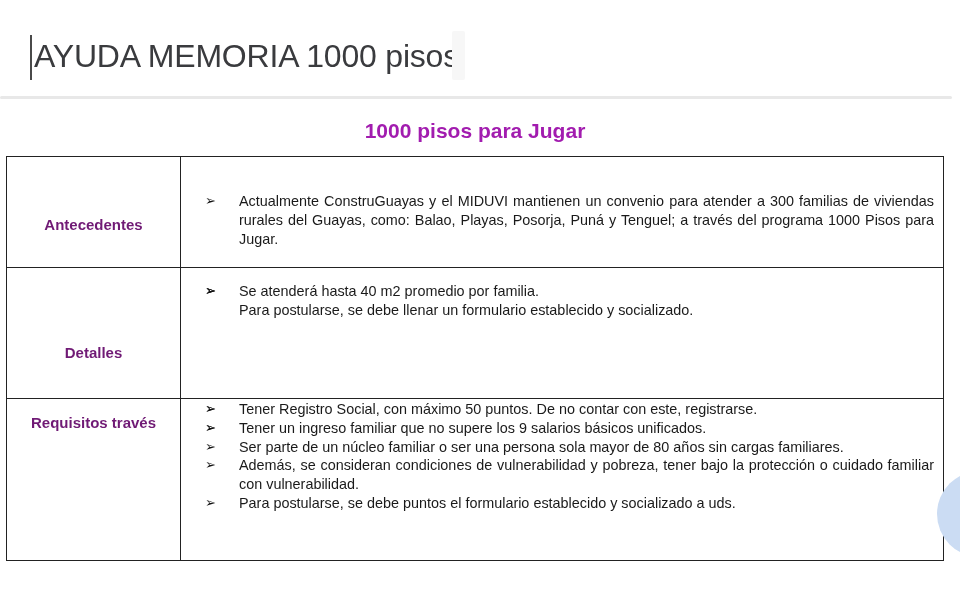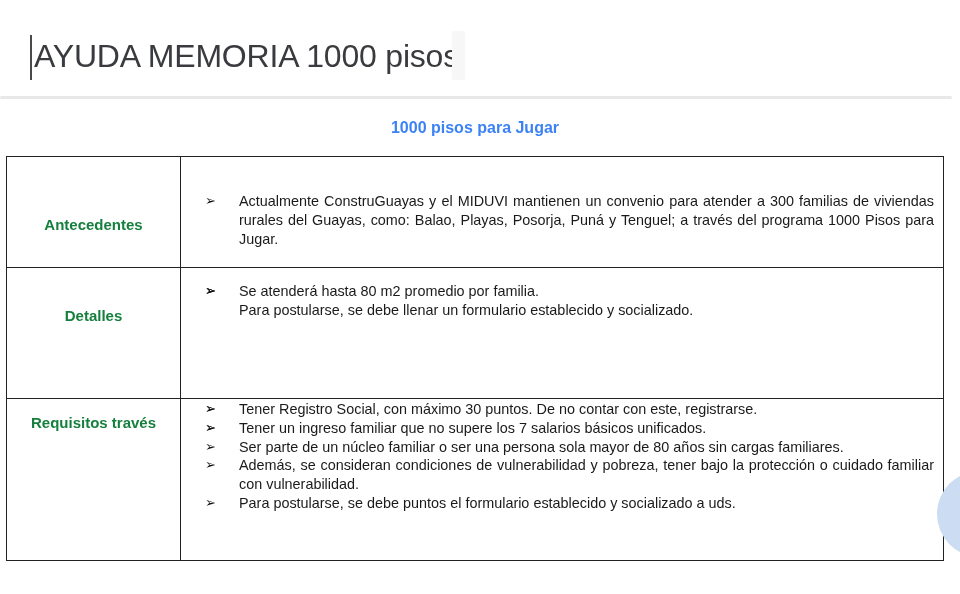--- a/index.html
+++ b/index.html
@@ -32,51 +32,51 @@
   .top-divider {
     position: absolute; left: 0; top: 96px;
     width: 952px; height: 3px;
     background: #e8e8e8; border-radius: 2px;
   }
 
   
   .table-title {
     position: absolute; left: 6px; top: 119px; width: 938px;
     text-align: center;
-    font-size: 16px; font-weight: bold; color: #3b82f6;
+    font-size: 21px; font-weight: bold; color: #a21caf;
   }
 
   
   .memoria-table {
     position: absolute; left: 6px; top: 156px;
     width: 938px; height: 405px;
     box-sizing: border-box;
     border: 1.6px solid #222222;
     display: grid;
     grid-template-columns: 174px 1fr;
     grid-template-rows: 111px 131px 1fr;
     background: #ffffff;
   }
   .cell { box-sizing: border-box; min-width: 0; }
   .cell-label {
     border-right: 1.6px solid #222222;
     border-bottom: 1.6px solid #222222;
     display: flex; justify-content: center;
-    font-weight: bold; font-size: 15px; color: #15803d;
+    font-weight: bold; font-size: 15px; color: #701a75;
     text-align: center;
   }
   .cell-content {
     border-bottom: 1.6px solid #222222;
     font-size: 14.4px; color: #1a1a1a;
     line-height: 18.8px;
   }
   .no-bb { border-bottom: none; }
 
   .label-0 { align-items: center; padding-top: 25px; }
-  .label-1 { align-items: flex-start; padding-top: 39px; }
+  .label-1 { align-items: center; padding-top: 39px; }
   .label-2 { align-items: flex-start; padding-top: 15px; }
 
   .content-0 { padding-top: 35px; }
   .content-1 { padding-top: 14px; }
   .content-2 { padding-top: 1px; }
 
   .bullet {
     position: relative;
     padding-left: 58px; padding-right: 9px;
     text-align: justify;
@@ -113,30 +113,30 @@
     </div>
     <div class="cell cell-content content-0">
       <div class="bullet"><span class="marker">➢</span><span>Actualmente ConstruGuayas y el MIDUVI mantienen un convenio para atender a 300 familias de viviendas rurales del Guayas, como: Balao, Playas, Posorja, Puná y Tenguel; a través del programa 1000 Pisos para Jugar.</span></div>
     </div>
     <div class="cell cell-label label-1">
       <span>Detalles</span>
     </div>
     <div class="cell cell-content content-1">
       <div class="bullet"><span class="marker">➢</span></div>
       <div class="bullet"><span class="marker">➢</span></div>
-      <div class="bullet"><span class="marker">➢</span><span>Se atenderá hasta 80 m2 promedio por familia.</span></div>
+      <div class="bullet"><span class="marker">➢</span><span>Se atenderá hasta 40 m2 promedio por familia.</span></div>
       <div class="bullet"><span>Para postularse, se debe llenar un formulario establecido y socializado.</span></div>
     </div>
     <div class="cell cell-label label-2 no-bb">
       <span>Requisitos través</span>
     </div>
     <div class="cell cell-content content-2 no-bb">
       <div class="bullet"><span class="marker">➢</span></div>
-      <div class="bullet"><span class="marker">➢</span><span>Tener Registro Social, con máximo 30 puntos. De no contar con este, registrarse.</span></div>
+      <div class="bullet"><span class="marker">➢</span><span>Tener Registro Social, con máximo 50 puntos. De no contar con este, registrarse.</span></div>
       <div class="bullet"><span class="marker">➢</span></div>
-      <div class="bullet"><span class="marker">➢</span><span>Tener un ingreso familiar que no supere los 7 salarios básicos unificados.</span></div>
+      <div class="bullet"><span class="marker">➢</span><span>Tener un ingreso familiar que no supere los 9 salarios básicos unificados.</span></div>
       <div class="bullet"><span class="marker">➢</span><span>Ser parte de un núcleo familiar o ser una persona sola mayor de 80 años sin cargas familiares.</span></div>
       <div class="bullet"><span class="marker">➢</span><span>Además, se consideran condiciones de vulnerabilidad y pobreza, tener bajo la protección o cuidado familiar con vulnerabilidad.</span></div>
       <div class="bullet"><span class="marker">➢</span><span>Para postularse, se debe puntos el formulario establecido y socializado a uds.</span></div>
     </div>
   </div>
 
 <div class="float-btn"></div>
 
 </body></html>

